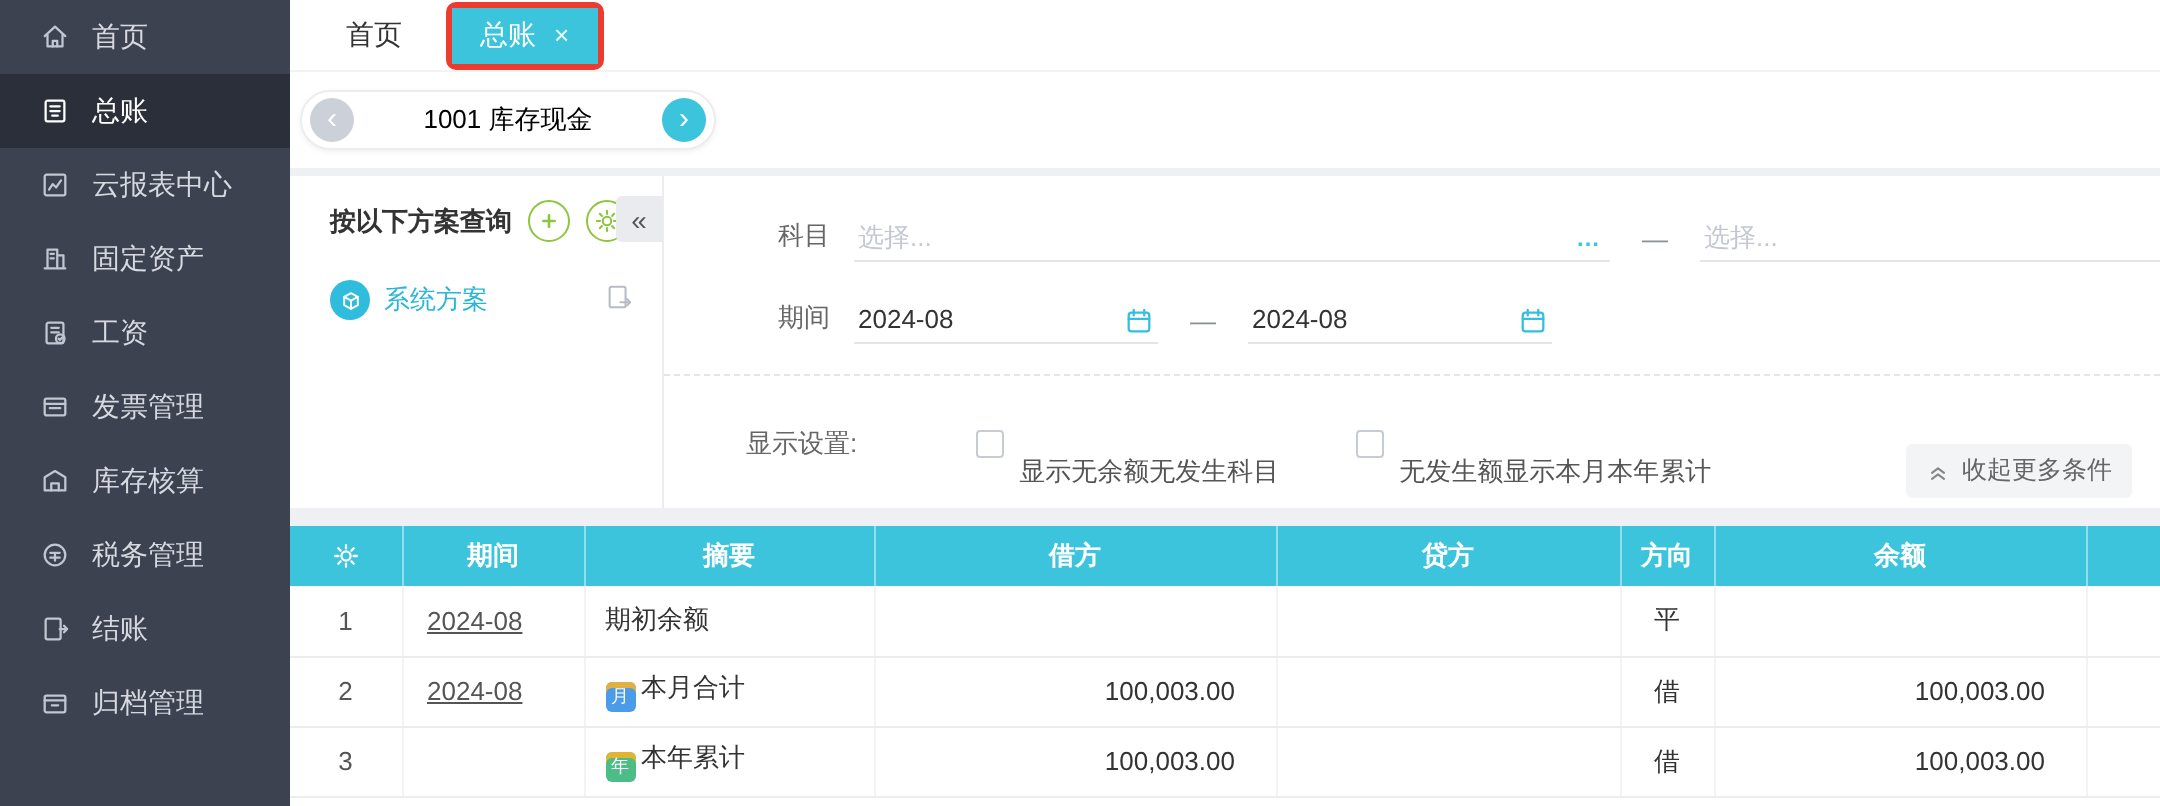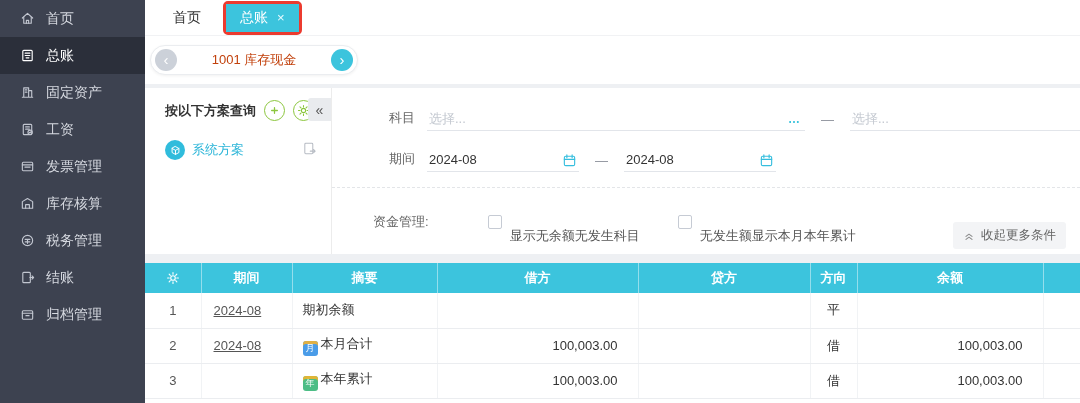--- a/index.html
+++ b/index.html
@@ -28,21 +28,21 @@
 
   
   .subnav { height:48px; background:#fff; display:flex; align-items:center; padding-left:5px; margin-bottom:4px; }
   .pill { width:208px; height:30px; border:1px solid #ebedf0; border-radius:16px; background:#fff;
           box-shadow:0 1px 3px rgba(0,0,0,.06); display:flex; align-items:center;
           justify-content:space-between; padding:0 4px; }
   .pill-circle { width:22px; height:22px; border-radius:50%; color:#fff; display:flex; align-items:center;
                  justify-content:center; font-size:15px; line-height:1; cursor:pointer; padding-bottom:2px; }
   .pill-circle.gray { background:#ccd1d9; }
   .pill-circle.cyan { background:#3cc4dd; }
-  .pill-label { font-size:13px; color:#c2410c; }
+  .pill-label { font-size:13px; color:#000000; }
 
   
   .filter-panel { height:166px; background:#fff; display:flex; position:relative; }
   .query-panel { width:187px; flex:0 0 187px; border-right:1px solid #ececec; position:relative;
                  padding:12px 0 0 20px; }
   .qp-header { display:flex; align-items:center; gap:8px; }
   .qp-title { font-size:13px; font-weight:bold; color:#333; }
   .icon-circle { width:21px; height:21px; border-radius:50%; border:1.5px solid #8cc63e; color:#8cc63e;
                  display:flex; align-items:center; justify-content:center; cursor:pointer; background:#fff; }
   .qp-collapse { position:absolute; right:0; top:10px; width:23px; height:23px; background:#e9ebee;
@@ -121,20 +121,29 @@
         <svg viewBox="0 0 16 16" width="15" height="15" fill="none" stroke="currentColor" stroke-width="1.2" stroke-linecap="round" stroke-linejoin="round">
           <rect x="3" y="2.5" width="10" height="11" rx="1"></rect>
           <path d="M5.5 5.5h5M5.5 8h5M6.5 10.5h3"></path>
         </svg>
       </span>
       <span class="slabel">总账</span>
     </div>
     <div class="side-item">
       <span class="sicon">
         <svg viewBox="0 0 16 16" width="15" height="15" fill="none" stroke="currentColor" stroke-width="1.2" stroke-linecap="round" stroke-linejoin="round">
+          <rect x="2.5" y="2.5" width="11" height="11" rx="1"></rect>
+          <path d="M4.8 10.5l2-3 1.8 1.8 2.6-3.8"></path>
+        </svg>
+      </span>
+      <span class="slabel">云报表中心</span>
+    </div>
+    <div class="side-item">
+      <span class="sicon">
+        <svg viewBox="0 0 16 16" width="15" height="15" fill="none" stroke="currentColor" stroke-width="1.2" stroke-linecap="round" stroke-linejoin="round">
           <path d="M4 13V3h5.2v10M9.2 6h3.3v7M2.5 13h11"></path>
           <path d="M5.6 5.2h1.8M5.6 7.6h1.8"></path>
         </svg>
       </span>
       <span class="slabel">固定资产</span>
     </div>
     <div class="side-item">
       <span class="sicon">
         <svg viewBox="0 0 16 16" width="15" height="15" fill="none" stroke="currentColor" stroke-width="1.2" stroke-linecap="round" stroke-linejoin="round">
           <rect x="3.5" y="2.5" width="9" height="11" rx="1"></rect>
@@ -276,21 +285,21 @@
                 <rect x="2.5" y="3.5" width="11" height="10" rx="1.5"></rect>
                 <path d="M5.2 2v3M10.8 2v3M2.5 6.8h11"></path>
               </svg>
             </span>
         </span>
       </div>
 
       <div class="dashed-div"></div>
 
       <div class="f-row row-display">
-        <span class="f-label" style="padding-bottom:0">资金管理:</span>
+        <span class="f-label" style="padding-bottom:0">显示设置:</span>
         <span class="chk-group">
           <span class="checkbox"></span>
           <span class="chk-label">显示无余额无发生科目</span>
         </span>
         <span class="chk-group second">
           <span class="checkbox"></span>
           <span class="chk-label">无发生额显示本月本年累计</span>
         </span>
       </div>
     </div>

